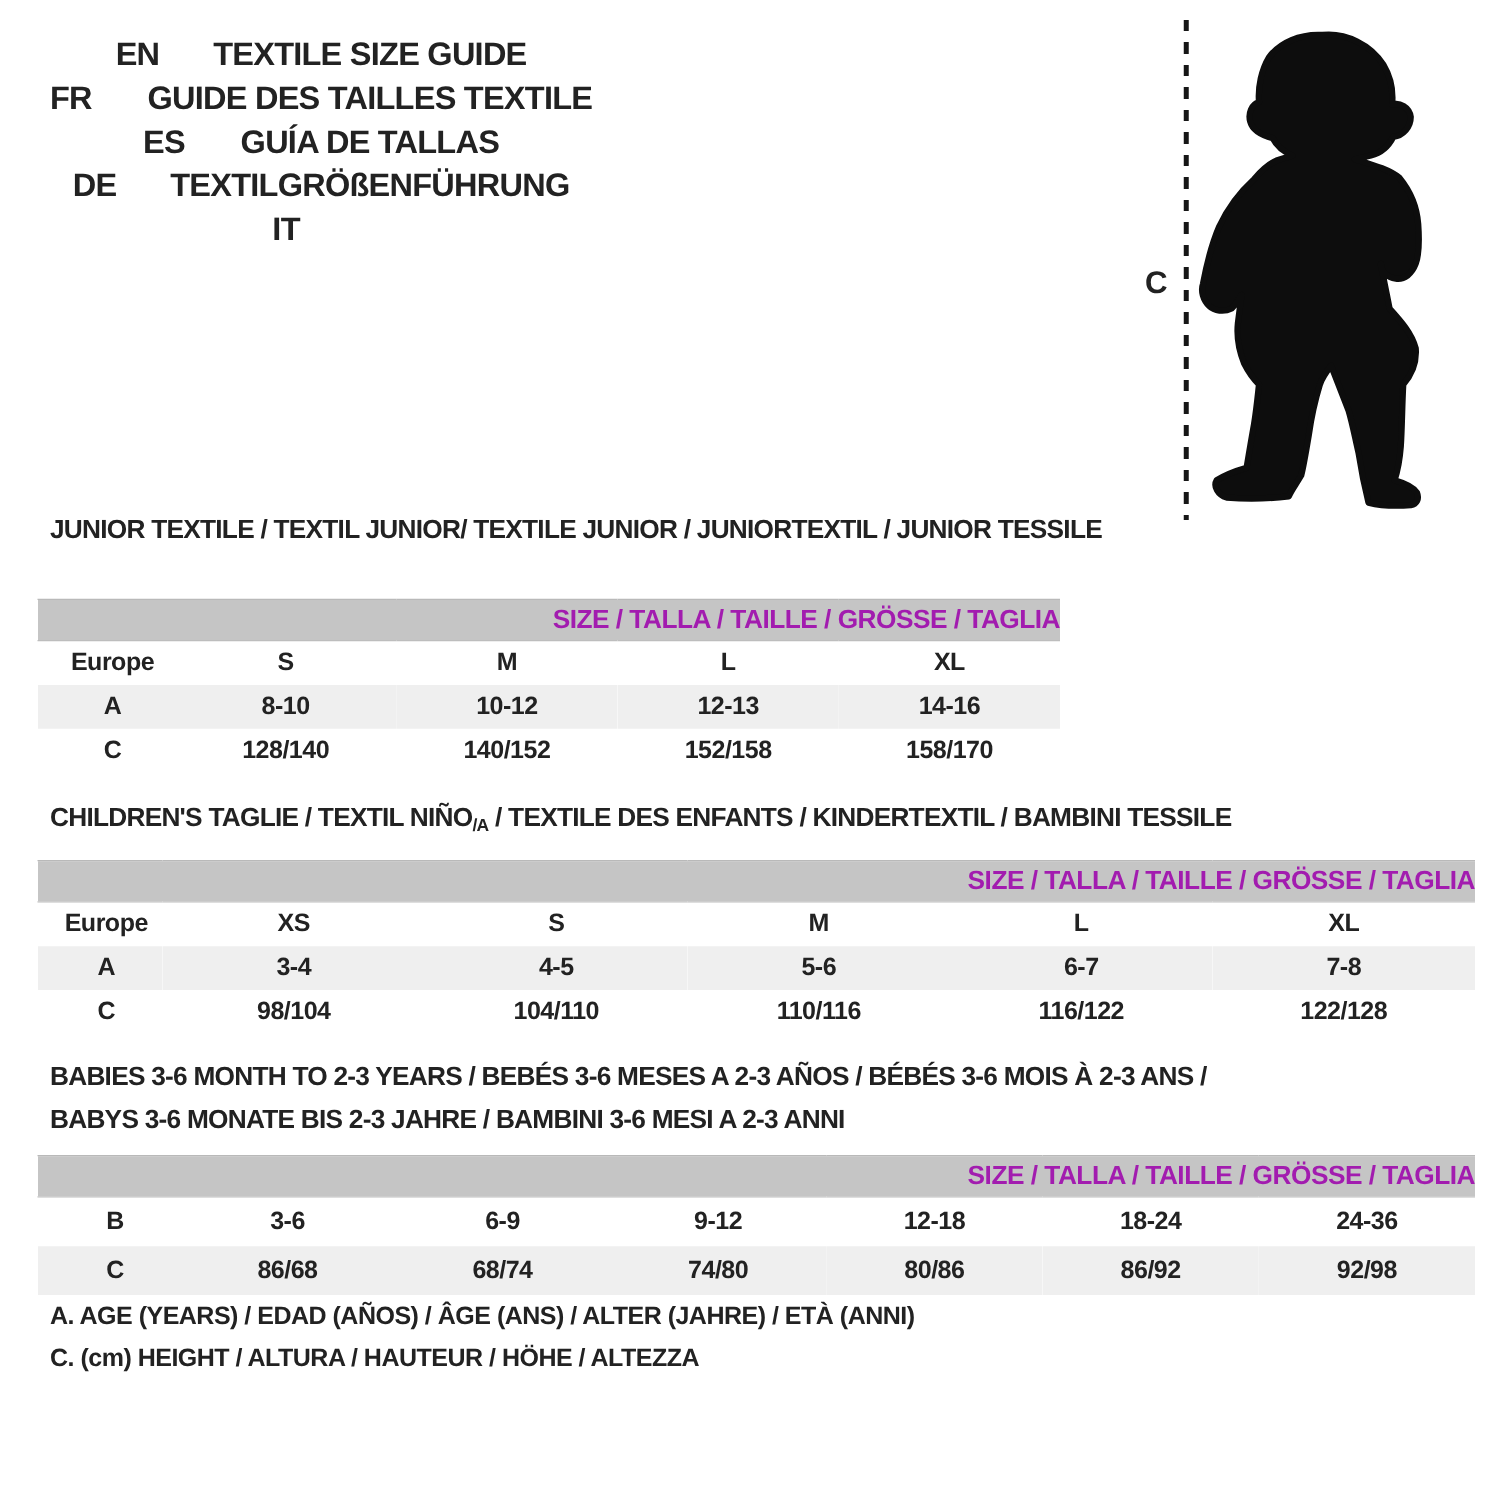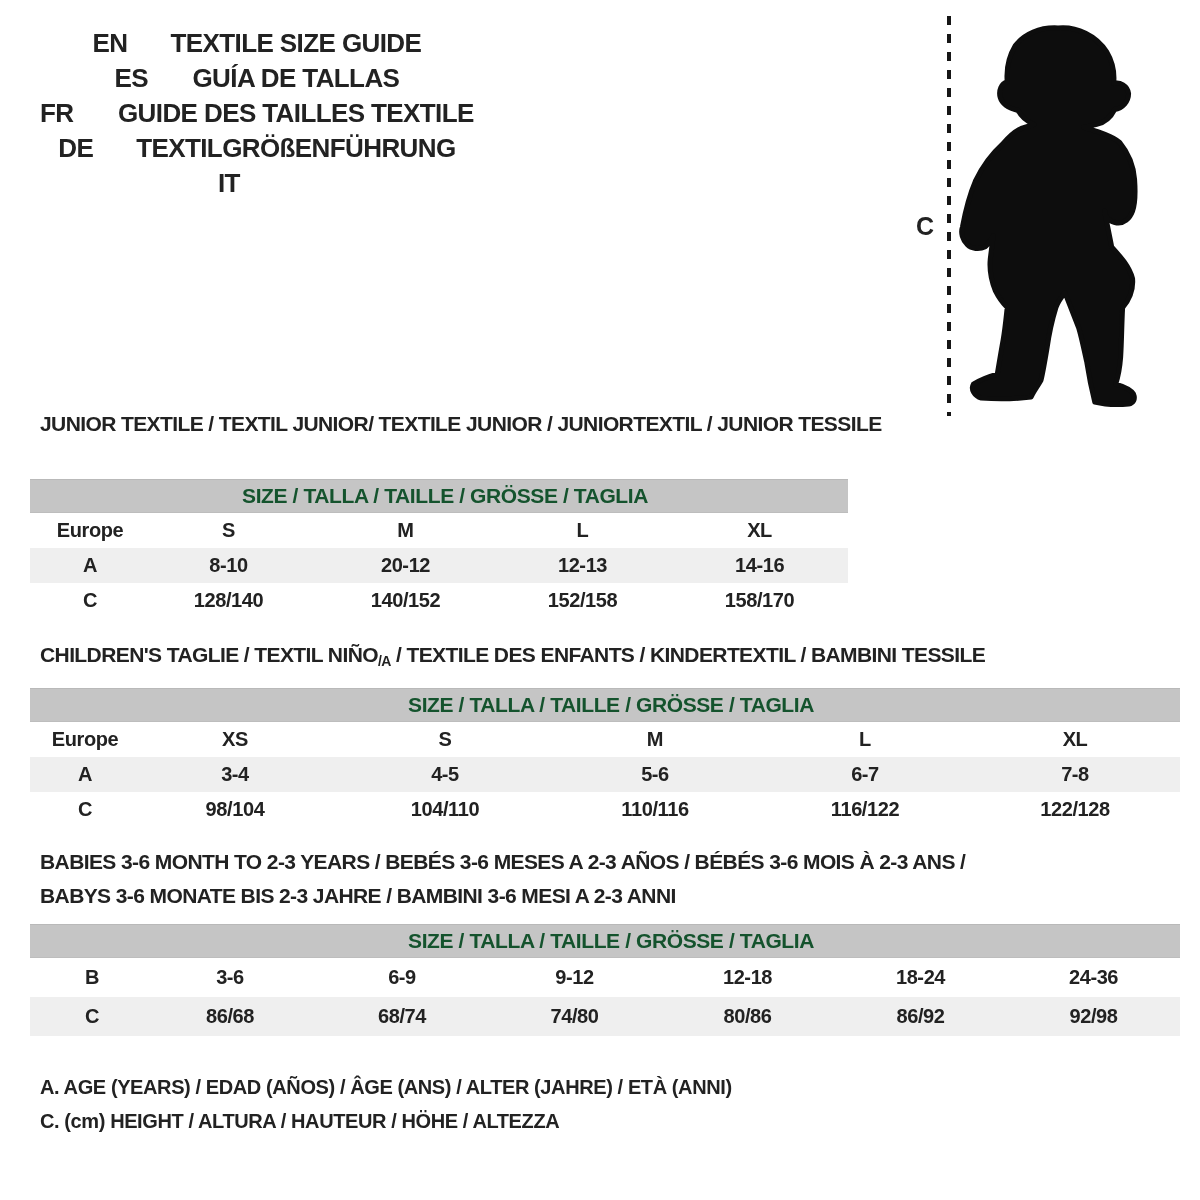--- a/index.html
+++ b/index.html
@@ -40,50 +40,50 @@
   table.size-table { border-collapse: collapse; table-layout: fixed; }
   .size-table td {
     font-size: 20px; font-weight: bold; text-align: center;
     padding: 0; height: 35px; letter-spacing: -0.4px;
     vertical-align: middle; overflow: hidden; white-space: nowrap;
   }
   .size-table tr.hdr td {
     background: #c5c5c5;
     border-top: 1px solid #b9b9b9;
     border-bottom: 1px solid #bdbdbd;
-    text-align: center; padding-left: 12px;
-    font-size: 21px; color: #14532d; height: 33px;
+    text-align: right; padding-left: 12px;
+    font-size: 21px; color: #a21caf; height: 33px;
   }
   .size-table td.rowlabel { text-align: center; padding-left: 10px; }
   .size-table tr.alt td { background: #efefef; }
   .tbl-junior   { left: 30px; top: 479px; width: 818px; }
   .tbl-children { left: 30px; top: 688px; width: 1150px; }
   .tbl-babies   { left: 30px; top: 924px; width: 1150px; }
   .tbl-babies td { height: 39px; }
   .tbl-babies tr.hdr td { height: 33px; }
 
   
-  .footnotes { left: 40px; top: 1070px; font-size: 20px; line-height: 34px; letter-spacing: -0.4px; }
+  .footnotes { left: 40px; top: 1036px; font-size: 20px; line-height: 34px; letter-spacing: -0.4px; }
   .footnote { white-space: nowrap; }
 </style>
 </head>
 <body>
 
 <div class="abs lang-block">
   <div class="lang-row">
     <span class="lang-code">EN</span>
     <span class="lang-label">TEXTILE SIZE GUIDE</span>
   </div>
   <div class="lang-row">
+    <span class="lang-code">FR</span>
+    <span class="lang-label">GUIDE DES TAILLES TEXTILE</span>
+  </div>
+  <div class="lang-row">
     <span class="lang-code">ES</span>
     <span class="lang-label">GUÍA DE TALLAS</span>
-  </div>
-  <div class="lang-row">
-    <span class="lang-code">FR</span>
-    <span class="lang-label">GUIDE DES TAILLES TEXTILE</span>
   </div>
   <div class="lang-row">
     <span class="lang-code">DE</span>
     <span class="lang-label">TEXTILGRÖßENFÜHRUNG</span>
   </div>
   <div class="lang-row">
     <span class="lang-code">IT</span>
   </div>
 </div>
 
@@ -157,21 +157,21 @@
   <tr>
     <td class="rowlabel">Europe</td>
     <td>S</td>
     <td>M</td>
     <td>L</td>
     <td>XL</td>
   </tr>
   <tr class="alt">
     <td class="rowlabel">A</td>
     <td>8-10</td>
-    <td>20-12</td>
+    <td>10-12</td>
     <td>12-13</td>
     <td>14-16</td>
   </tr>
   <tr>
     <td class="rowlabel">C</td>
     <td>128/140</td>
     <td>140/152</td>
     <td>152/158</td>
     <td>158/170</td>
   </tr>

